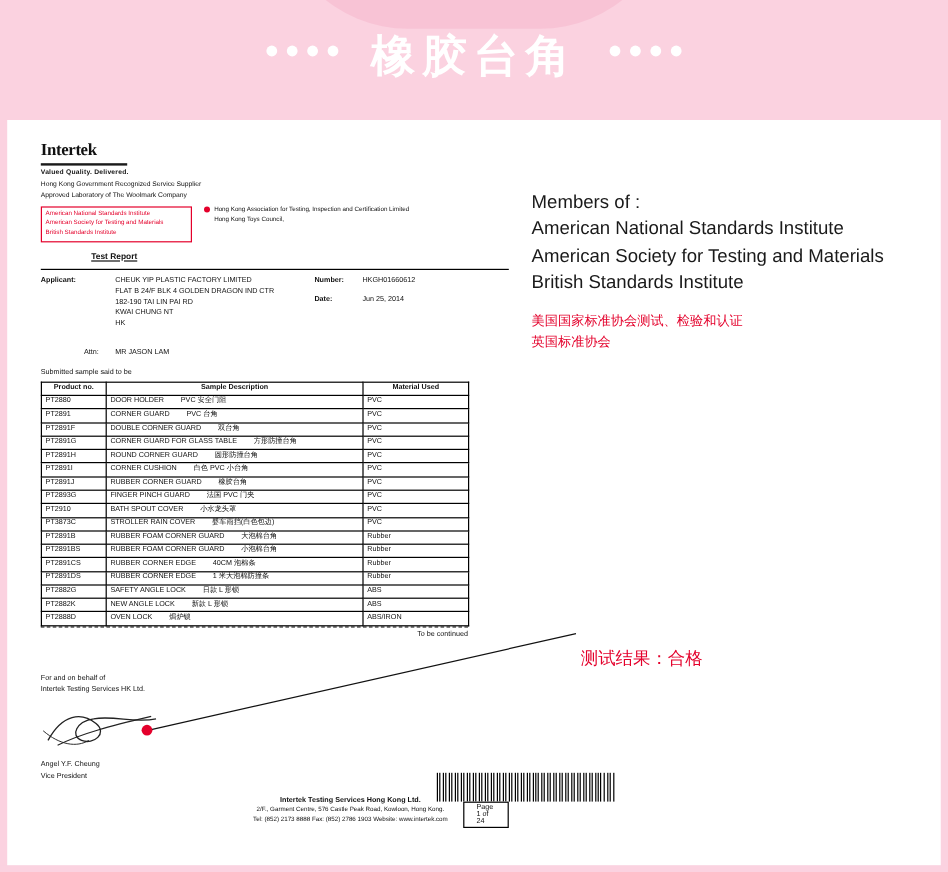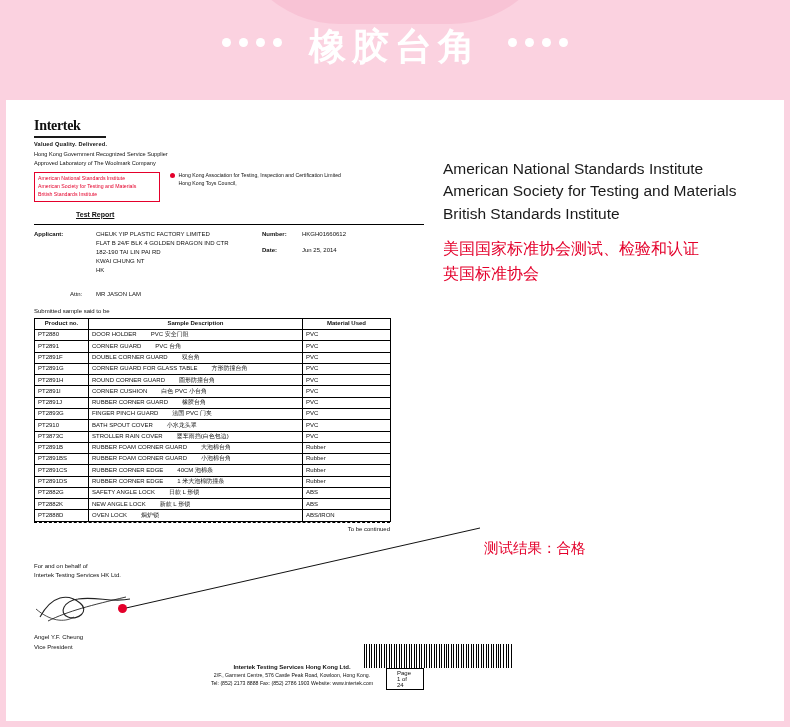--- a/index.html
+++ b/index.html
@@ -71,21 +71,21 @@
 
   
   .barcode-wrap{position:absolute;left:330px;top:526px;width:148px;}
   .barcode{height:24px;display:flex;align-items:flex-end;gap:1px;}
   .barcode i{display:block;background:#000;height:24px;}
   .pagebox{position:absolute;left:352px;top:550px;border:1px solid #000;font-size:6px;padding:1px 10px;background:#fff;}
 
   
   .ann{position:absolute;left:443px;top:158px;width:330px;}
   .ann .en{font-size:15.5px;line-height:1.45;color:#1a1a1a;}
-  .ann .cn{margin-top:12px;color:#e4002b;font-size:16px;line-height:1.55;}
+  .ann .cn{margin-top:12px;color:#e4002b;font-size:11px;line-height:1.55;}
   .result{position:absolute;left:484px;top:539px;color:#e4002b;font-size:14.5px;}
 
   
   .pointer-svg{position:absolute;left:0;top:0;width:790px;height:727px;pointer-events:none;}
   .reddot{position:absolute;left:118px;top:604px;width:9px;height:9px;border-radius:50%;background:#e4002b;}
 </style>
 </head>
 <body>
 
 <div class="page">
@@ -405,20 +405,21 @@
           <i style="width: 1px; background: transparent;"></i>
           <i style="width: 1px;"></i>
           <i style="width: 1px; background: transparent;"></i>
         </div>
     </div>
     <div class="pagebox">Page 1 of 24</div>
   </div>
 
   <div class="ann">
     <div class="en">
+      <div>Members of :</div>
       <div>American National Standards Institute</div>
       <div>American Society for Testing and Materials</div>
       <div>British Standards Institute</div>
     </div>
     <div class="cn">
       <div>美国国家标准协会测试、检验和认证</div>
       <div>英国标准协会</div>
     </div>
   </div>
 

